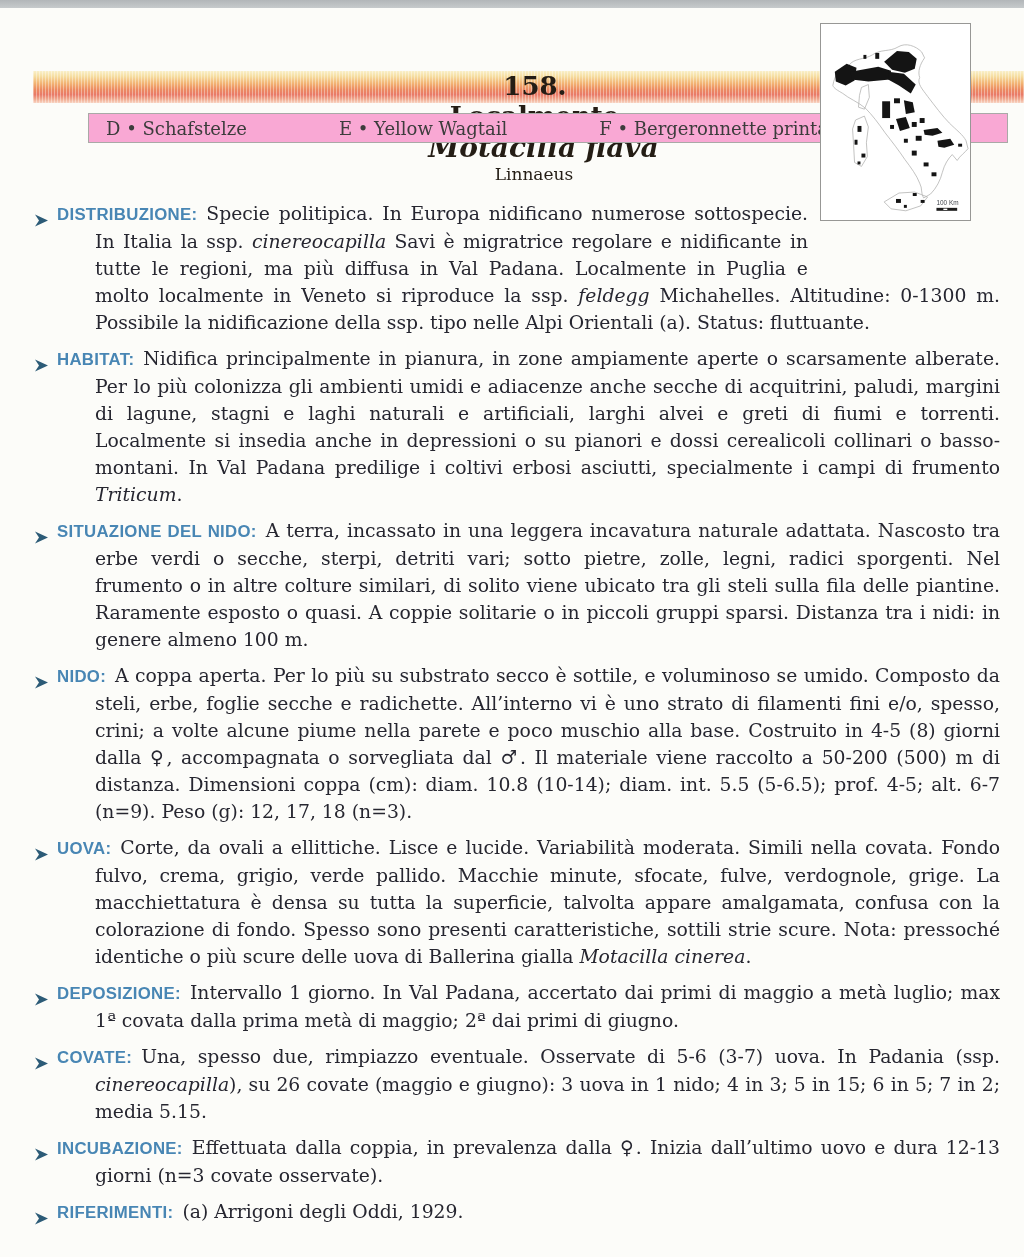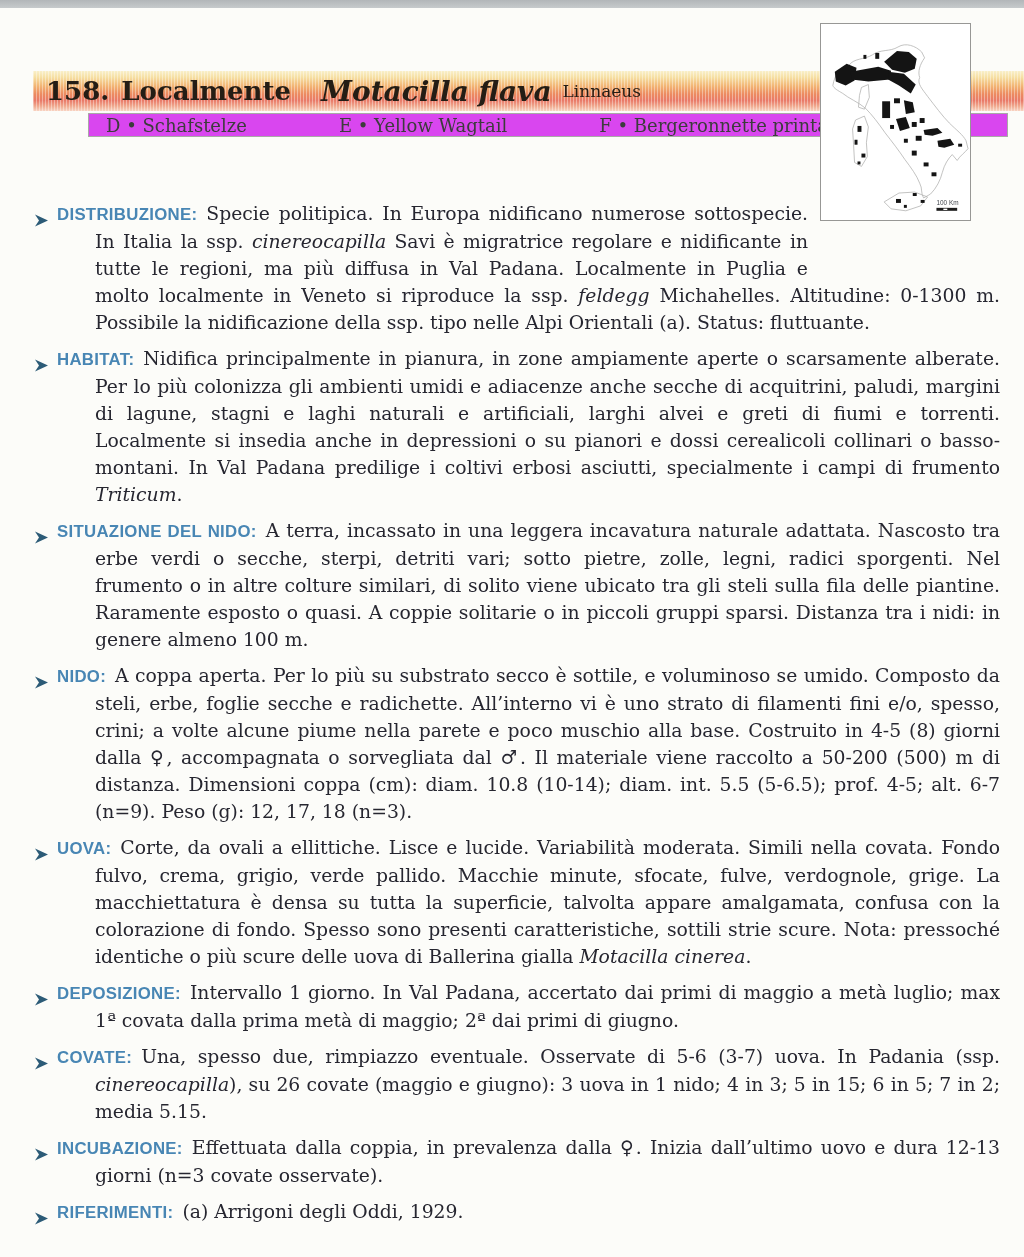--- a/index.html
+++ b/index.html
@@ -7,34 +7,34 @@
     width:1024px;height:1257px;position:relative;overflow:hidden;
     background:#fcfcf9;
     font-family:"DejaVu Serif", serif;
   }
   .top-bar{
     position:absolute;top:0;left:0;right:0;height:8px;
     background:linear-gradient(#b2b6b9,#c6cacc);
   }
   
   .title-band{
-    position:absolute;left:33px;right:0;top:71px;height:40px;
+    position:absolute;left:33px;right:0;top:71px;height:32px;
     background:
       repeating-linear-gradient(90deg, rgba(255,255,255,0.38) 0 1px, rgba(255,255,255,0) 1px 3px),
       linear-gradient(180deg,#f9efc9 0%,#f6dfa2 16%,#f2b473 38%,#ec8a60 58%,#e97a68 74%,#f0a98e 88%,#f8d4c3 100%);
-    display:flex;align-items:center;
+    display:flex;align-items:center;flex-direction:column;
   }
   .title-band .num{font-size:26px;font-weight:bold;color:#241d15;margin-left:13px;}
   .title-band .common{font-size:26px;font-weight:bold;color:#241d15;margin-left:12px;}
   .title-band .sci{font-size:28px;font-weight:bold;font-style:italic;color:#241d15;margin-left:30px;}
   .title-band .auth{font-size:17px;color:#241d15;margin-left:11px;}
   
   .lang-bar{
-    position:absolute;left:88px;right:16px;top:113px;height:24px;
-    background:#d946ef;border:1.5px solid #a9a9a7;box-sizing:border-box;
+    position:absolute;left:88px;right:16px;top:113px;height:30px;
+    background:#f9a8d4;border:1.5px solid #a9a9a7;box-sizing:border-box;
     display:flex;align-items:center;font-size:18px;color:#3c3c3c;
   }
   .lang-bar span{margin-left:17px;}
   .lang-bar span + span{margin-left:92px;}
   
   .map-box{
     position:absolute;left:820px;top:23px;width:151px;height:198px;
     background:#ffffff;border:1px solid #979795;box-sizing:border-box;z-index:6;
   }
   .map-box svg{display:block;width:100%;height:100%;}

